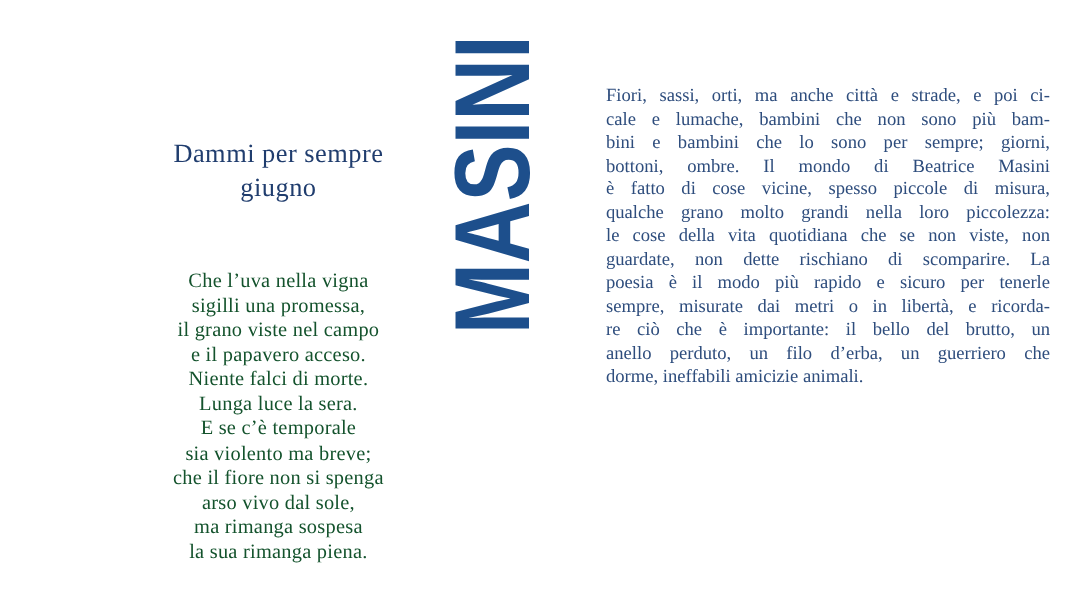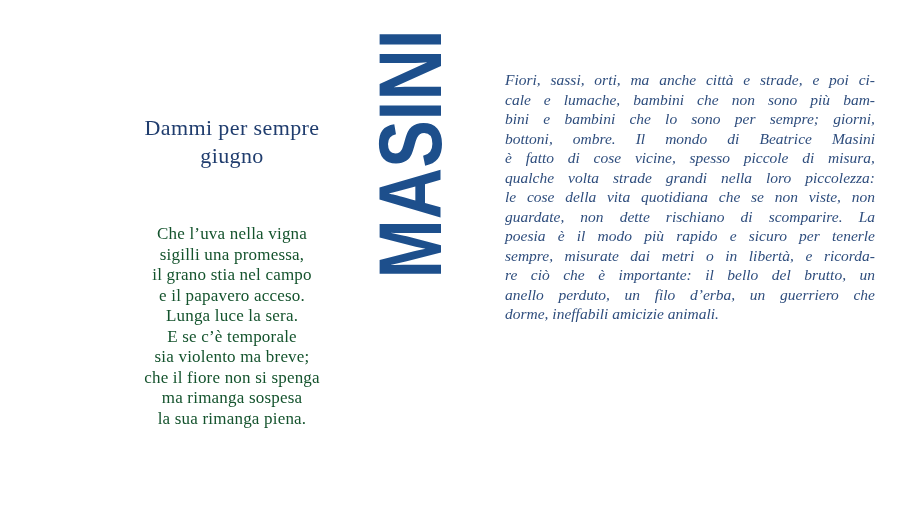--- a/index.html
+++ b/index.html
@@ -45,21 +45,20 @@
     letter-spacing: 0px;
     color: #1d4f8c;
   }
   .prose {
     position: absolute;
     left: 505px; top: 70px;
     width: 370px;
     font-size: 15.5px;
     line-height: 19.5px;
     color: #2e4d7d;
-    font-style: italic;
   }
   .prose-line {
     text-align: justify;
     text-align-last: justify;
   }
   .prose-line:last-child {
     text-align-last: left;
   }
   .poem-line, .title-line { text-align: center; }
 </style>
@@ -69,39 +68,41 @@
 <div class="page">
 
   <div class="title">
       <div class="title-line">Dammi per sempre</div>
       <div class="title-line">giugno</div>
     </div>
 
   <div class="poem">
       <div class="poem-line">Che l’uva nella vigna</div>
       <div class="poem-line">sigilli una promessa,</div>
-      <div class="poem-line">il grano stia nel campo</div>
+      <div class="poem-line">il grano viste nel campo</div>
       <div class="poem-line">e il papavero acceso.</div>
+      <div class="poem-line">Niente falci di morte.</div>
       <div class="poem-line">Lunga luce la sera.</div>
       <div class="poem-line">E se c’è temporale</div>
       <div class="poem-line">sia violento ma breve;</div>
       <div class="poem-line">che il fiore non si spenga</div>
+      <div class="poem-line">arso vivo dal sole,</div>
       <div class="poem-line">ma rimanga sospesa</div>
       <div class="poem-line">la sua rimanga piena.</div>
     </div>
 
   <div class="masini">MASINI</div>
 
   <div class="prose">
       <div class="prose-line">Fiori, sassi, orti, ma anche città e strade, e poi ci-</div>
       <div class="prose-line">cale e lumache, bambini che non sono più bam-</div>
       <div class="prose-line">bini e bambini che lo sono per sempre; giorni,</div>
       <div class="prose-line">bottoni, ombre. Il mondo di Beatrice Masini</div>
       <div class="prose-line">è fatto di cose vicine, spesso piccole di misura,</div>
-      <div class="prose-line">qualche volta strade grandi nella loro piccolezza:</div>
+      <div class="prose-line">qualche grano molto grandi nella loro piccolezza:</div>
       <div class="prose-line">le cose della vita quotidiana che se non viste, non</div>
       <div class="prose-line">guardate, non dette rischiano di scomparire. La</div>
       <div class="prose-line">poesia è il modo più rapido e sicuro per tenerle</div>
       <div class="prose-line">sempre, misurate dai metri o in libertà, e ricorda-</div>
       <div class="prose-line">re ciò che è importante: il bello del brutto, un</div>
       <div class="prose-line">anello perduto, un filo d’erba, un guerriero che</div>
       <div class="prose-line">dorme, ineffabili amicizie animali.</div>
     </div>
 
 </div>

